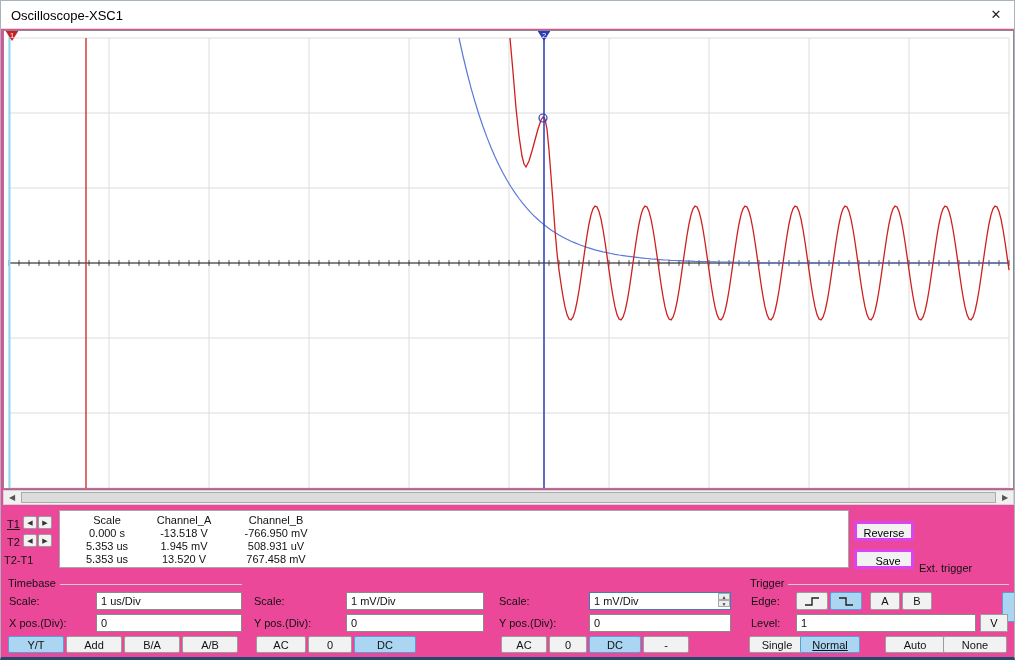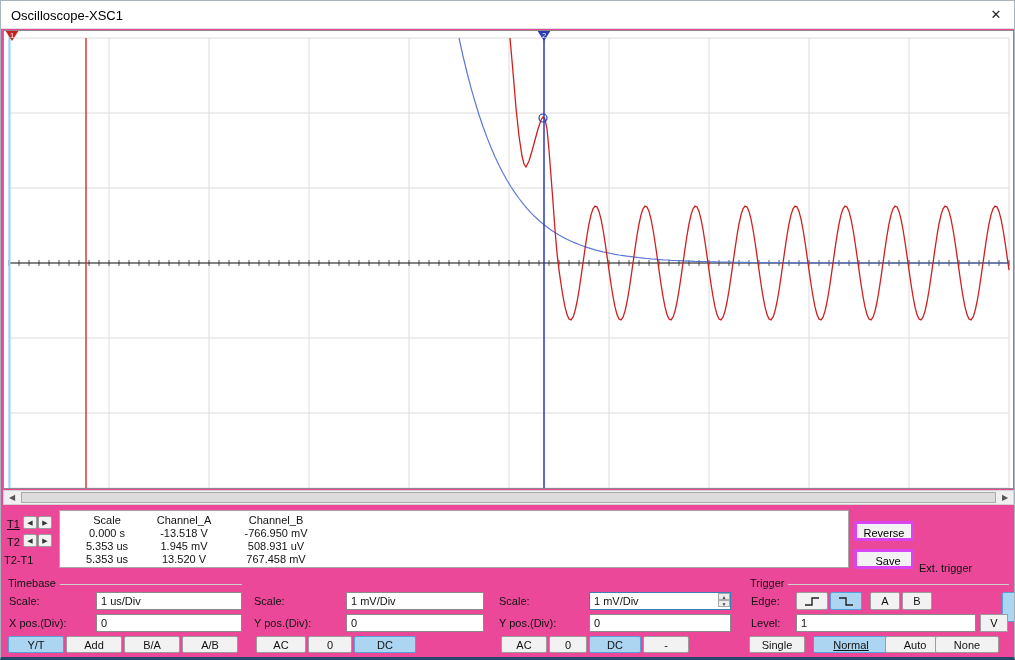--- a/index.html
+++ b/index.html
@@ -311,18 +311,18 @@
     </button>
     <button class="btn" style="left:124px; top:15px; width:30px; height:18px; line-height:15px;">A</button>
     <button class="btn" style="left:156px; top:15px; width:30px; height:18px; line-height:15px;">B</button>
     <button class="btn sel" style="left:208px; top:15px; width:52px; height:30px; line-height:15px;margin-left:48px;">Ext</button>
 
     <div class="lbl" style="left:5px; top:40px;">Level:</div>
     <input class="field" style="left: 50px; top: 37px; width: 180px;" value="1">
     <div class="unit-box" style="left:234px; top:37px; width:28px;">V</div>
 
     <button class="btn" style="left:3px; top:59px; width:56px;">Single</button>
-    <button class="btn sel" style="left:67px; top:59px; width:76px;text-decoration:underline;">Normal</button>
+    <button class="btn sel" style="left:54px; top:59px; width:60px;text-decoration:underline;">Normal</button>
     <button class="btn" style="left:139px; top:59px; width:60px;">Auto</button>
-    <button class="btn" style="left:189px; top:59px; width:64px;">None</button>
+    <button class="btn" style="left:197px; top:59px; width:64px;">None</button>
   </div>
 
 </div>
 
 </body></html>

